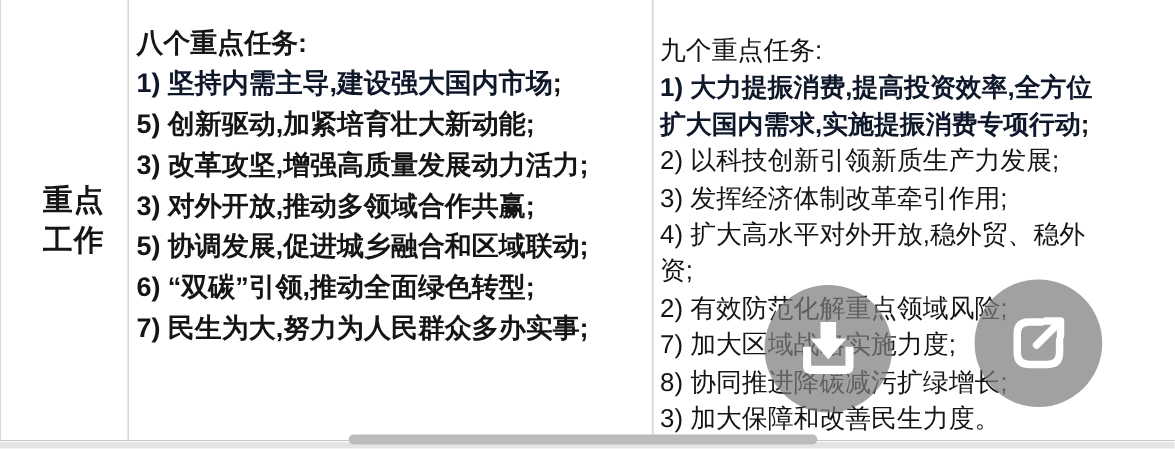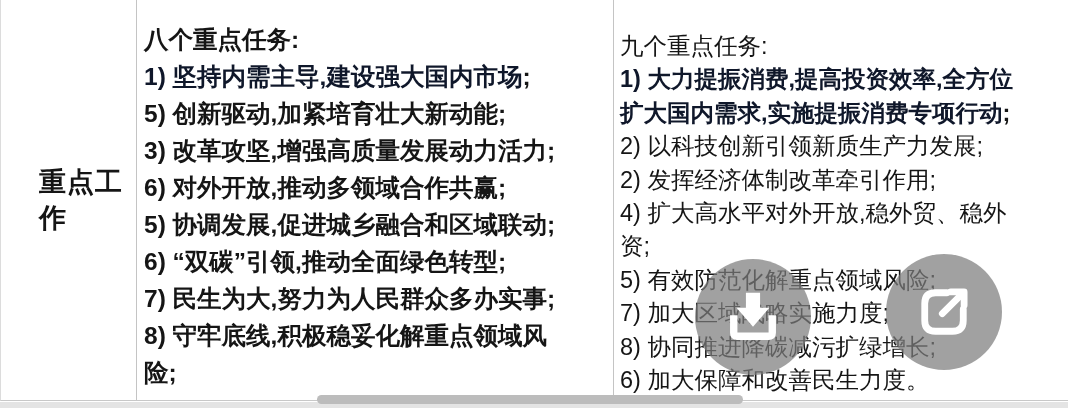--- a/index.html
+++ b/index.html
@@ -6,21 +6,21 @@
   .stage{
     position:relative;width:1068px;height:408px;overflow:hidden;background:#ffffff;
     font-family:"Liberation Sans","DejaVu Sans",sans-serif;color:#151515;
   }
   .tbl{
     position:absolute;left:0;top:0;right:0;height:401px;display:flex;
     border-left:1px solid #dcdcdc;border-bottom:1px solid #c8c8c8;box-sizing:border-box;
   }
   .col{box-sizing:border-box;height:100%;}
   .col-header{
-    width:136px;border-right:1px solid #c4c4c4;
+    width:116px;border-right:1px solid #c4c4c4;
     display:flex;align-items:center;justify-content:center;padding-left:38px;
   }
   .row-title{font-weight:700;font-size:27px;letter-spacing:1px;}
   .col-middle{
     width:477px;border-right:1px solid #c4c4c4;
     padding:21px 0 0 7px;font-size:24.5px;font-weight:700;line-height:37px;
   }
   .col-right{
     flex:1;padding:2px 26px 0 6px;font-size:23.5px;font-weight:400;line-height:33.4px;
   }
@@ -55,42 +55,40 @@
     <div class="col col-header">
       <div class="row-title">重点工作</div>
     </div>
 
     <div class="col col-middle">
       <div class="list-title">八个重点任务:</div>
       <div>
           <div class="task-line"><span class="seg-red">1) 坚持内需主导,建设强大国内市场</span><span>;</span></div>
           <div class="task-line"><span>5) 创新驱动,加紧培育壮大新动能;</span></div>
           <div class="task-line"><span>3) 改革攻坚,增强高质量发展动力活力;</span></div>
-          <div class="task-line"><span>6) 对外开放,推动多领域合作共赢;</span></div>
+          <div class="task-line"><span>3) 对外开放,推动多领域合作共赢;</span></div>
           <div class="task-line"><span>5) 协调发展,促进城乡融合和区域联动;</span></div>
           <div class="task-line"><span>6) “双碳”引领,推动全面绿色转型;</span></div>
           <div class="task-line"><span>7) 民生为大,努力为人民群众多办实事;</span></div>
-          <div class="task-line"><span>8) 守牢底线,积极稳妥化解重点领域风
-险;</span></div>
         </div>
     </div>
 
     <div class="col col-right">
       <div class="list-title">九个重点任务:</div>
       <div>
           <div class="task-line"><span class="seg-red">1) 大力提振消费,提高投资效率,全方位
 扩大国内需求,实施提振消费专项行动</span><span class="seg-dark-bold">;</span></div>
           <div class="task-line"><span>2) 以科技创新引领新质生产力发展;</span></div>
-          <div class="task-line"><span>2) 发挥经济体制改革牵引作用;</span></div>
+          <div class="task-line"><span>3) 发挥经济体制改革牵引作用;</span></div>
           <div class="task-line"><span>4) 扩大高水平对外开放,稳外贸、稳外
 资;</span></div>
-          <div class="task-line"><span>5) 有效防范化解重点领域风险;</span></div>
+          <div class="task-line"><span>2) 有效防范化解重点领域风险;</span></div>
           <div class="task-line"><span>7) 加大区域战略实施力度;</span></div>
           <div class="task-line"><span>8) 协同推进降碳减污扩绿增长;</span></div>
-          <div class="task-line"><span>6) 加大保障和改善民生力度。</span></div>
+          <div class="task-line"><span>3) 加大保障和改善民生力度。</span></div>
         </div>
     </div>
 
   </div>
 
   <div class="fab fab-download">
     <span>
       <svg viewBox="0 0 24 24">
         <path d="M12 15.4 L6.2 8.7 L9.5 8.7 L9.5 3.4 L14.5 3.4 L14.5 8.7 L17.8 8.7 Z" fill="#ffffff"></path>
         <path d="M5.2 11.4 V17.6 Q5.2 18.8 6.4 18.8 H17.6 Q18.8 18.8 18.8 17.6 V11.4" fill="none" stroke="#ffffff" stroke-width="2.6" stroke-linecap="butt"></path>

